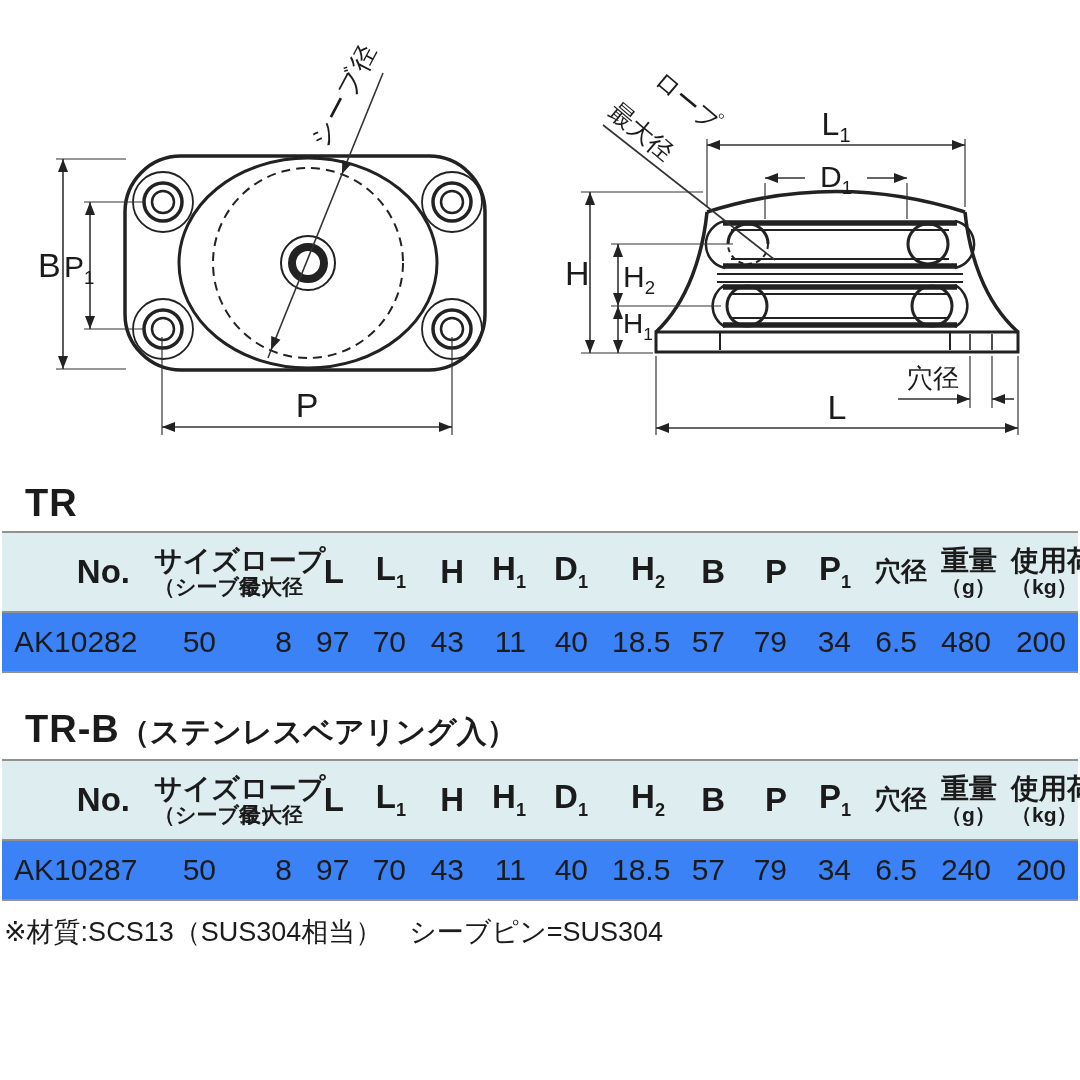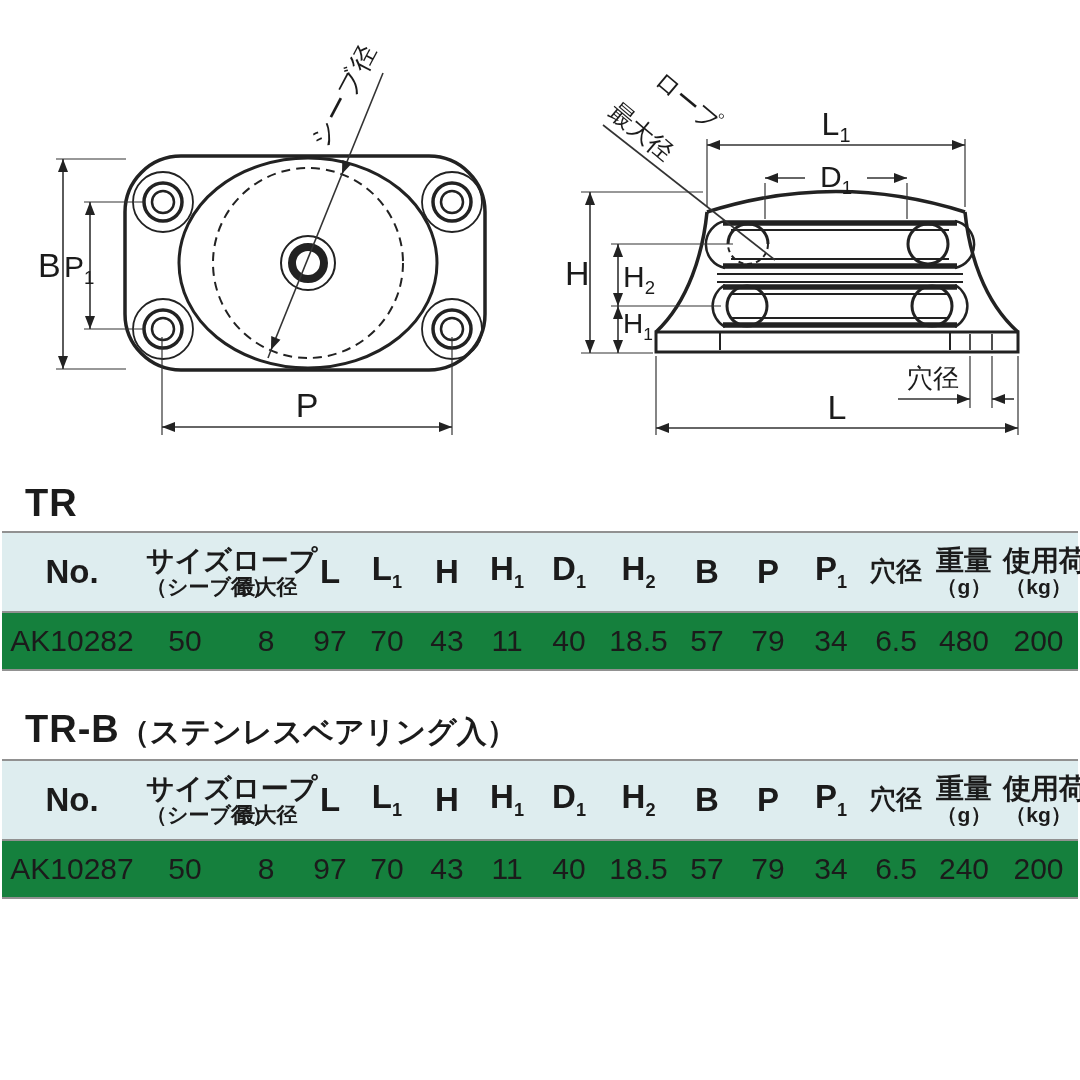--- a/index.html
+++ b/index.html
@@ -14,23 +14,23 @@
   .tsuf{font-size:30px;font-weight:600;}
   #title-tr{top:482px;}
   #title-trb{top:708px;}
   table.spec{
     position:absolute;left:2px;width:1076px;border-collapse:collapse;table-layout:fixed;
     border-top:2px solid #919191;border-bottom:2px solid #919191;
   }
   #table-tr{top:531px;}
   #table-trb{top:759px;}
   table.spec thead tr{background:#deedef;height:80px;border-bottom:2px solid #919191;}
-  table.spec tbody tr{height:58px;background:#15803d;}
+  table.spec tbody tr{height:58px;background:#3b82f6;}
   table.spec th,table.spec td{
-    text-align:center;vertical-align:middle;padding:4px;white-space:nowrap;overflow:visible;
+    text-align:right;vertical-align:middle;padding:12px;white-space:nowrap;overflow:visible;
   }
   table.spec th{font-weight:600;}
   th .l1{font-size:33px;font-weight:600;line-height:1.05;}
   th.two .l1{font-size:28px;}
   th[data-name="col-hole"] .l1{font-size:26px;}
   th .l2{font-size:21px;font-weight:600;line-height:1.1;}
   table.spec td{font-size:30px;font-weight:400;}
   sub{font-size:0.55em;}
   #notes{position:absolute;left:4px;top:912px;font-size:27px;line-height:41px;white-space:pre;}
 </style>
@@ -380,14 +380,14 @@
           <td data-name="cell-B">57</td>
           <td data-name="cell-P">79</td>
           <td data-name="cell-P1">34</td>
           <td data-name="cell-hole">6.5</td>
           <td data-name="cell-weight">240</td>
           <td data-name="cell-load">200</td>
         </tr>
       </tbody>
     </table>
 
-  <div id="notes" data-name="footnotes"></div>
+  <div id="notes" data-name="footnotes"><div data-name="footnote">※材質:SCS13（SUS304相当）　シーブピン=SUS304</div></div>
 </div>
 
 </body></html>

